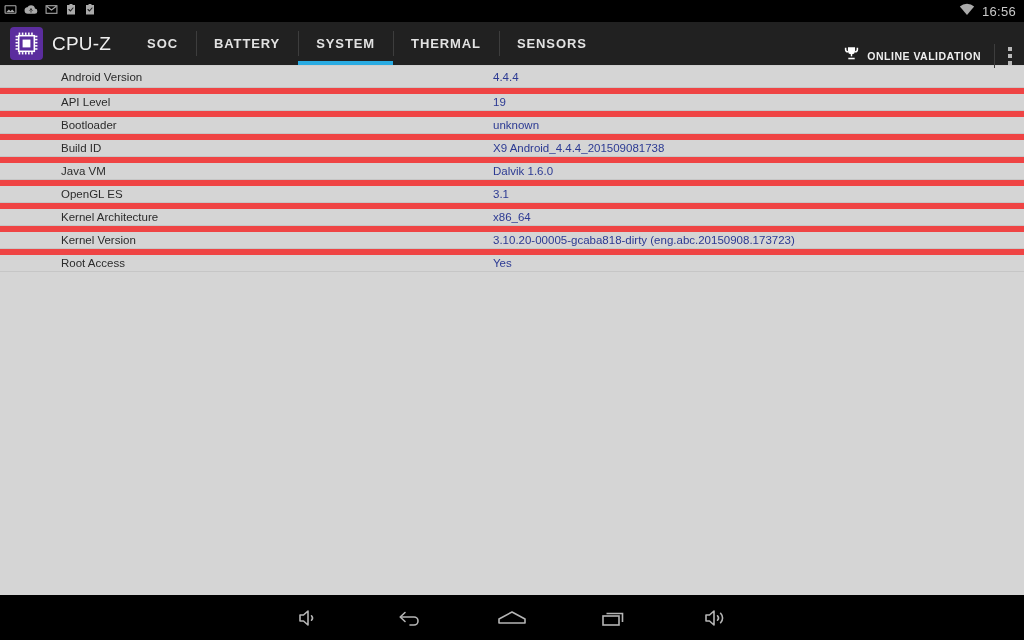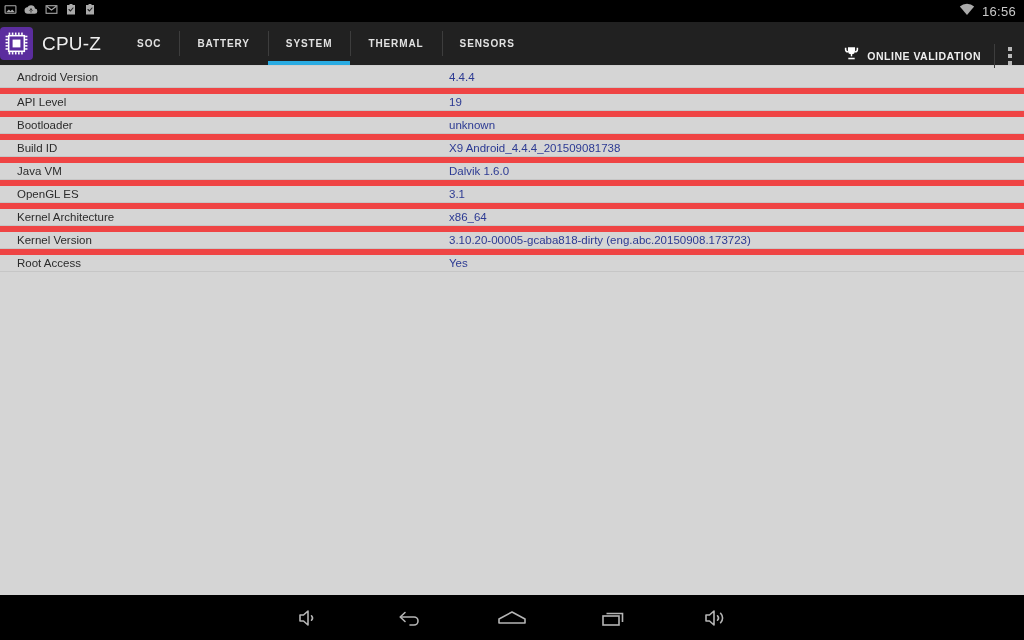--- a/index.html
+++ b/index.html
@@ -22,36 +22,36 @@
   .sb-time {
     color:#c9c9c9; font-size:13px; letter-spacing:.3px;
     font-family:"Liberation Sans", sans-serif;
   }
 
   
   .appbar {
     height:43px; background:#212121; display:flex; align-items:center;
     position:relative;
   }
-  .brand { display:flex; align-items:center; gap:9px; }
+  .brand { display:flex; align-items:center; padding-left:10px; gap:9px; }
   .logo {
     width:33px; height:33px; border-radius:4px;
     background:#5b2d9e;
     display:flex; align-items:center; justify-content:center;
     flex:none;
   }
   .brand-name {
     color:#efefef; font-size:19px; letter-spacing:.2px; white-space:nowrap;
   }
 
   .tabs { display:flex; align-items:stretch; height:43px; margin-left:18px; }
   .tab {
     position:relative; display:flex; align-items:center; justify-content:center;
     padding:0 18px; min-width:54px;
-    color:#e2e2e2; font-size:10px; font-weight:bold; letter-spacing:.9px;
+    color:#e2e2e2; font-size:13px; font-weight:bold; letter-spacing:.9px;
     white-space:nowrap; cursor:pointer;
   }
   .tab + .tab::before {
     content:""; position:absolute; left:0; top:9px; bottom:9px;
     width:1px; background:#3d3d3d;
   }
   .tab.active::after {
     content:""; position:absolute; left:0; right:0; bottom:0;
     height:4px; background:#29abe2;
   }
@@ -78,21 +78,21 @@
   
   .content { background:#d5d5d5; height:530px; overflow:hidden; }
   .row {
     height:23px; display:flex; align-items:center;
     border-bottom:1px solid #c6c6c6;
     border-top:6px solid #ef4444;
     padding-left:17px;
     font-size:11.5px;
   }
   .row:first-child { border-top:1px solid #cfcfcf; }
-  .row .label { color:#2b2b2b; width:432px; flex:none; white-space:nowrap; }
+  .row .label { color:#2b2b2b; width:432px; flex:none; white-space:nowrap;margin-left:44px; }
   .row .value { color:#2c3a93; white-space:nowrap; }
 
   
   .navbar {
     position:absolute; left:0; bottom:0; width:1024px; height:45px;
     background:#000; display:flex; align-items:center; justify-content:center;
   }
   .navbtn {
     width:102px; height:45px; display:flex; align-items:center;
     justify-content:center; cursor:pointer;

